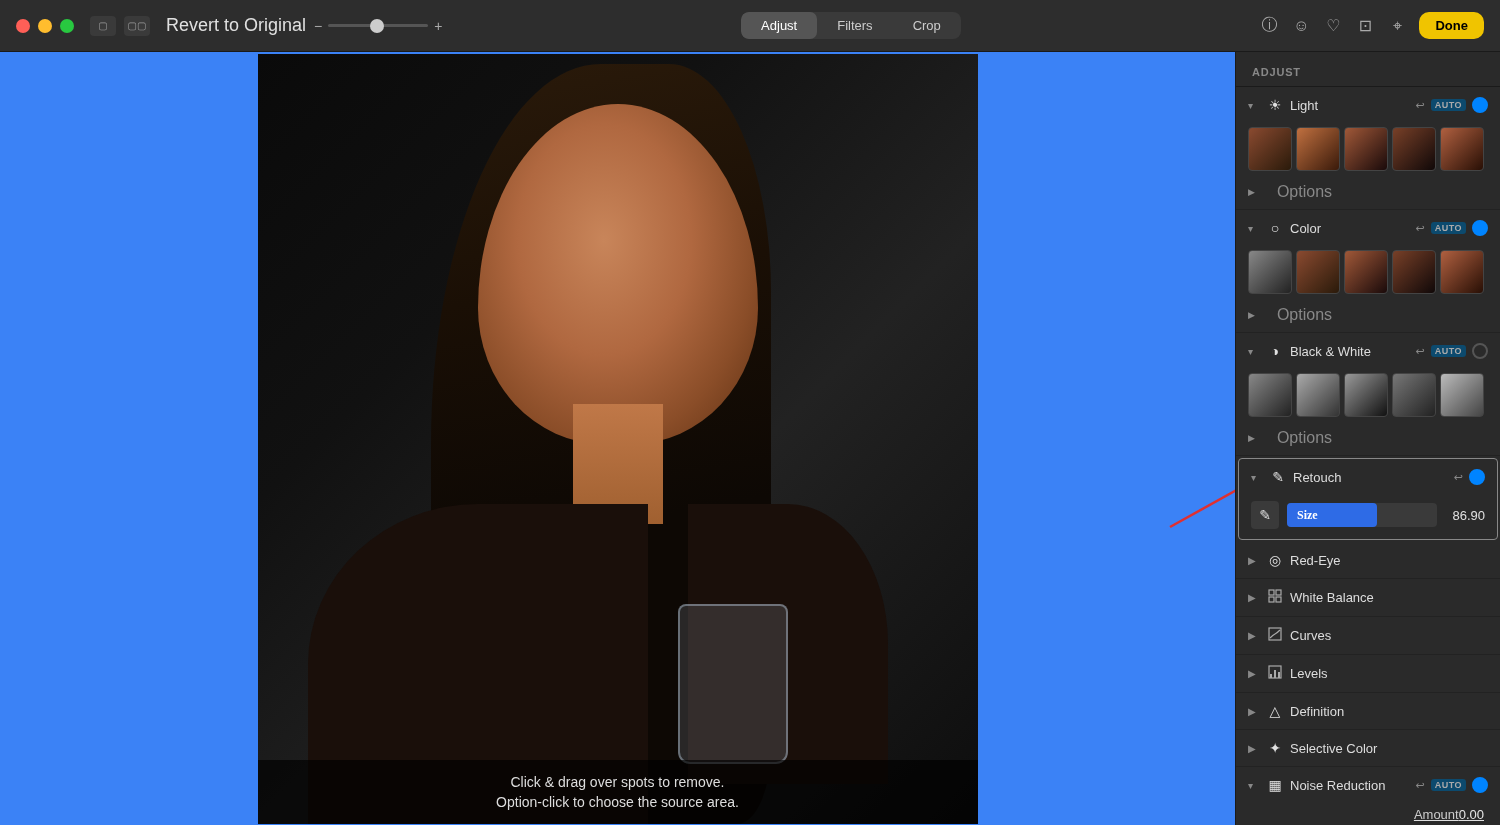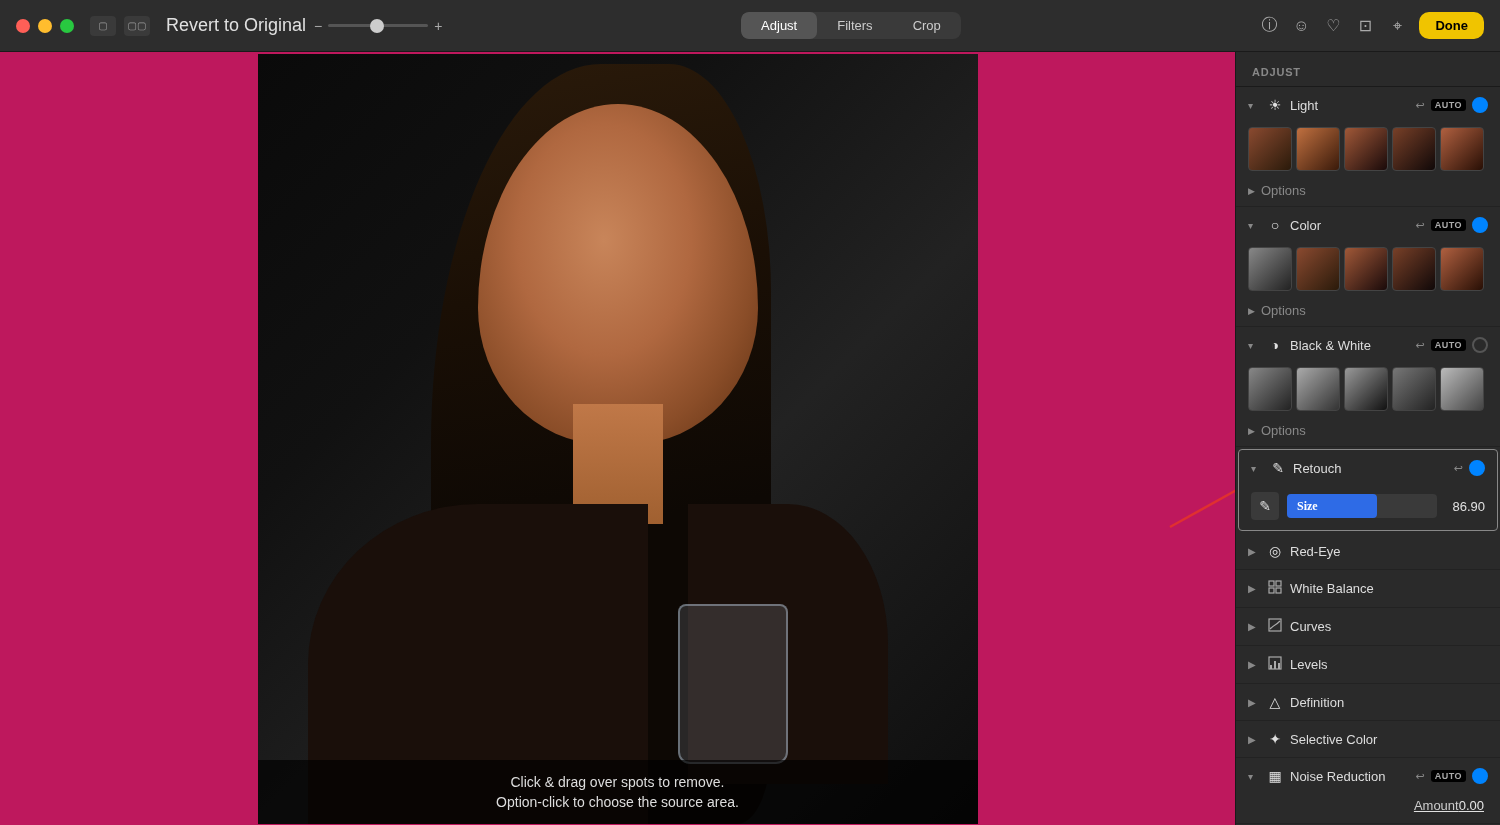--- a/index.html
+++ b/index.html
@@ -145,21 +145,21 @@
     
     .main-content {
       display: flex;
       flex: 1;
       overflow: hidden;
     }
 
     
     .photo-area {
       flex: 1;
-      background: #be185d;
+      background: #3b82f6;
       display: flex;
       align-items: center;
       justify-content: center;
       position: relative;
       overflow: hidden;
     }
 
     .photo-container {
       position: relative;
       width: 720px;
@@ -326,21 +326,21 @@
       display: flex;
       align-items: center;
       gap: 6px;
     }
     .reset-icon {
       font-size: 11px;
       color: #888;
       cursor: pointer;
     }
     .auto-badge {
-      background: #000000;
+      background: #0c4a6e;
       color: #aaa;
       font-size: 9px;
       font-weight: 600;
       padding: 1px 4px;
       border-radius: 3px;
       letter-spacing: 0.5px;
     }
     .toggle-circle {
       width: 16px;
       height: 16px;
@@ -376,22 +376,23 @@
       align-items: center;
       padding: 4px 12px 8px;
       cursor: pointer;
     }
     .options-chevron {
       font-size: 9px;
       color: #888;
       margin-right: 6px;
     }
     .options-label {
-      font-size: 13px;
+      font-size: 16px;
       color: #888;
+      margin-left: 16px;
     }
 
     
     .adj-section.retouch-section {
       border: 1.5px solid #888;
       margin: 2px;
       border-radius: 4px;
     }
 
     

